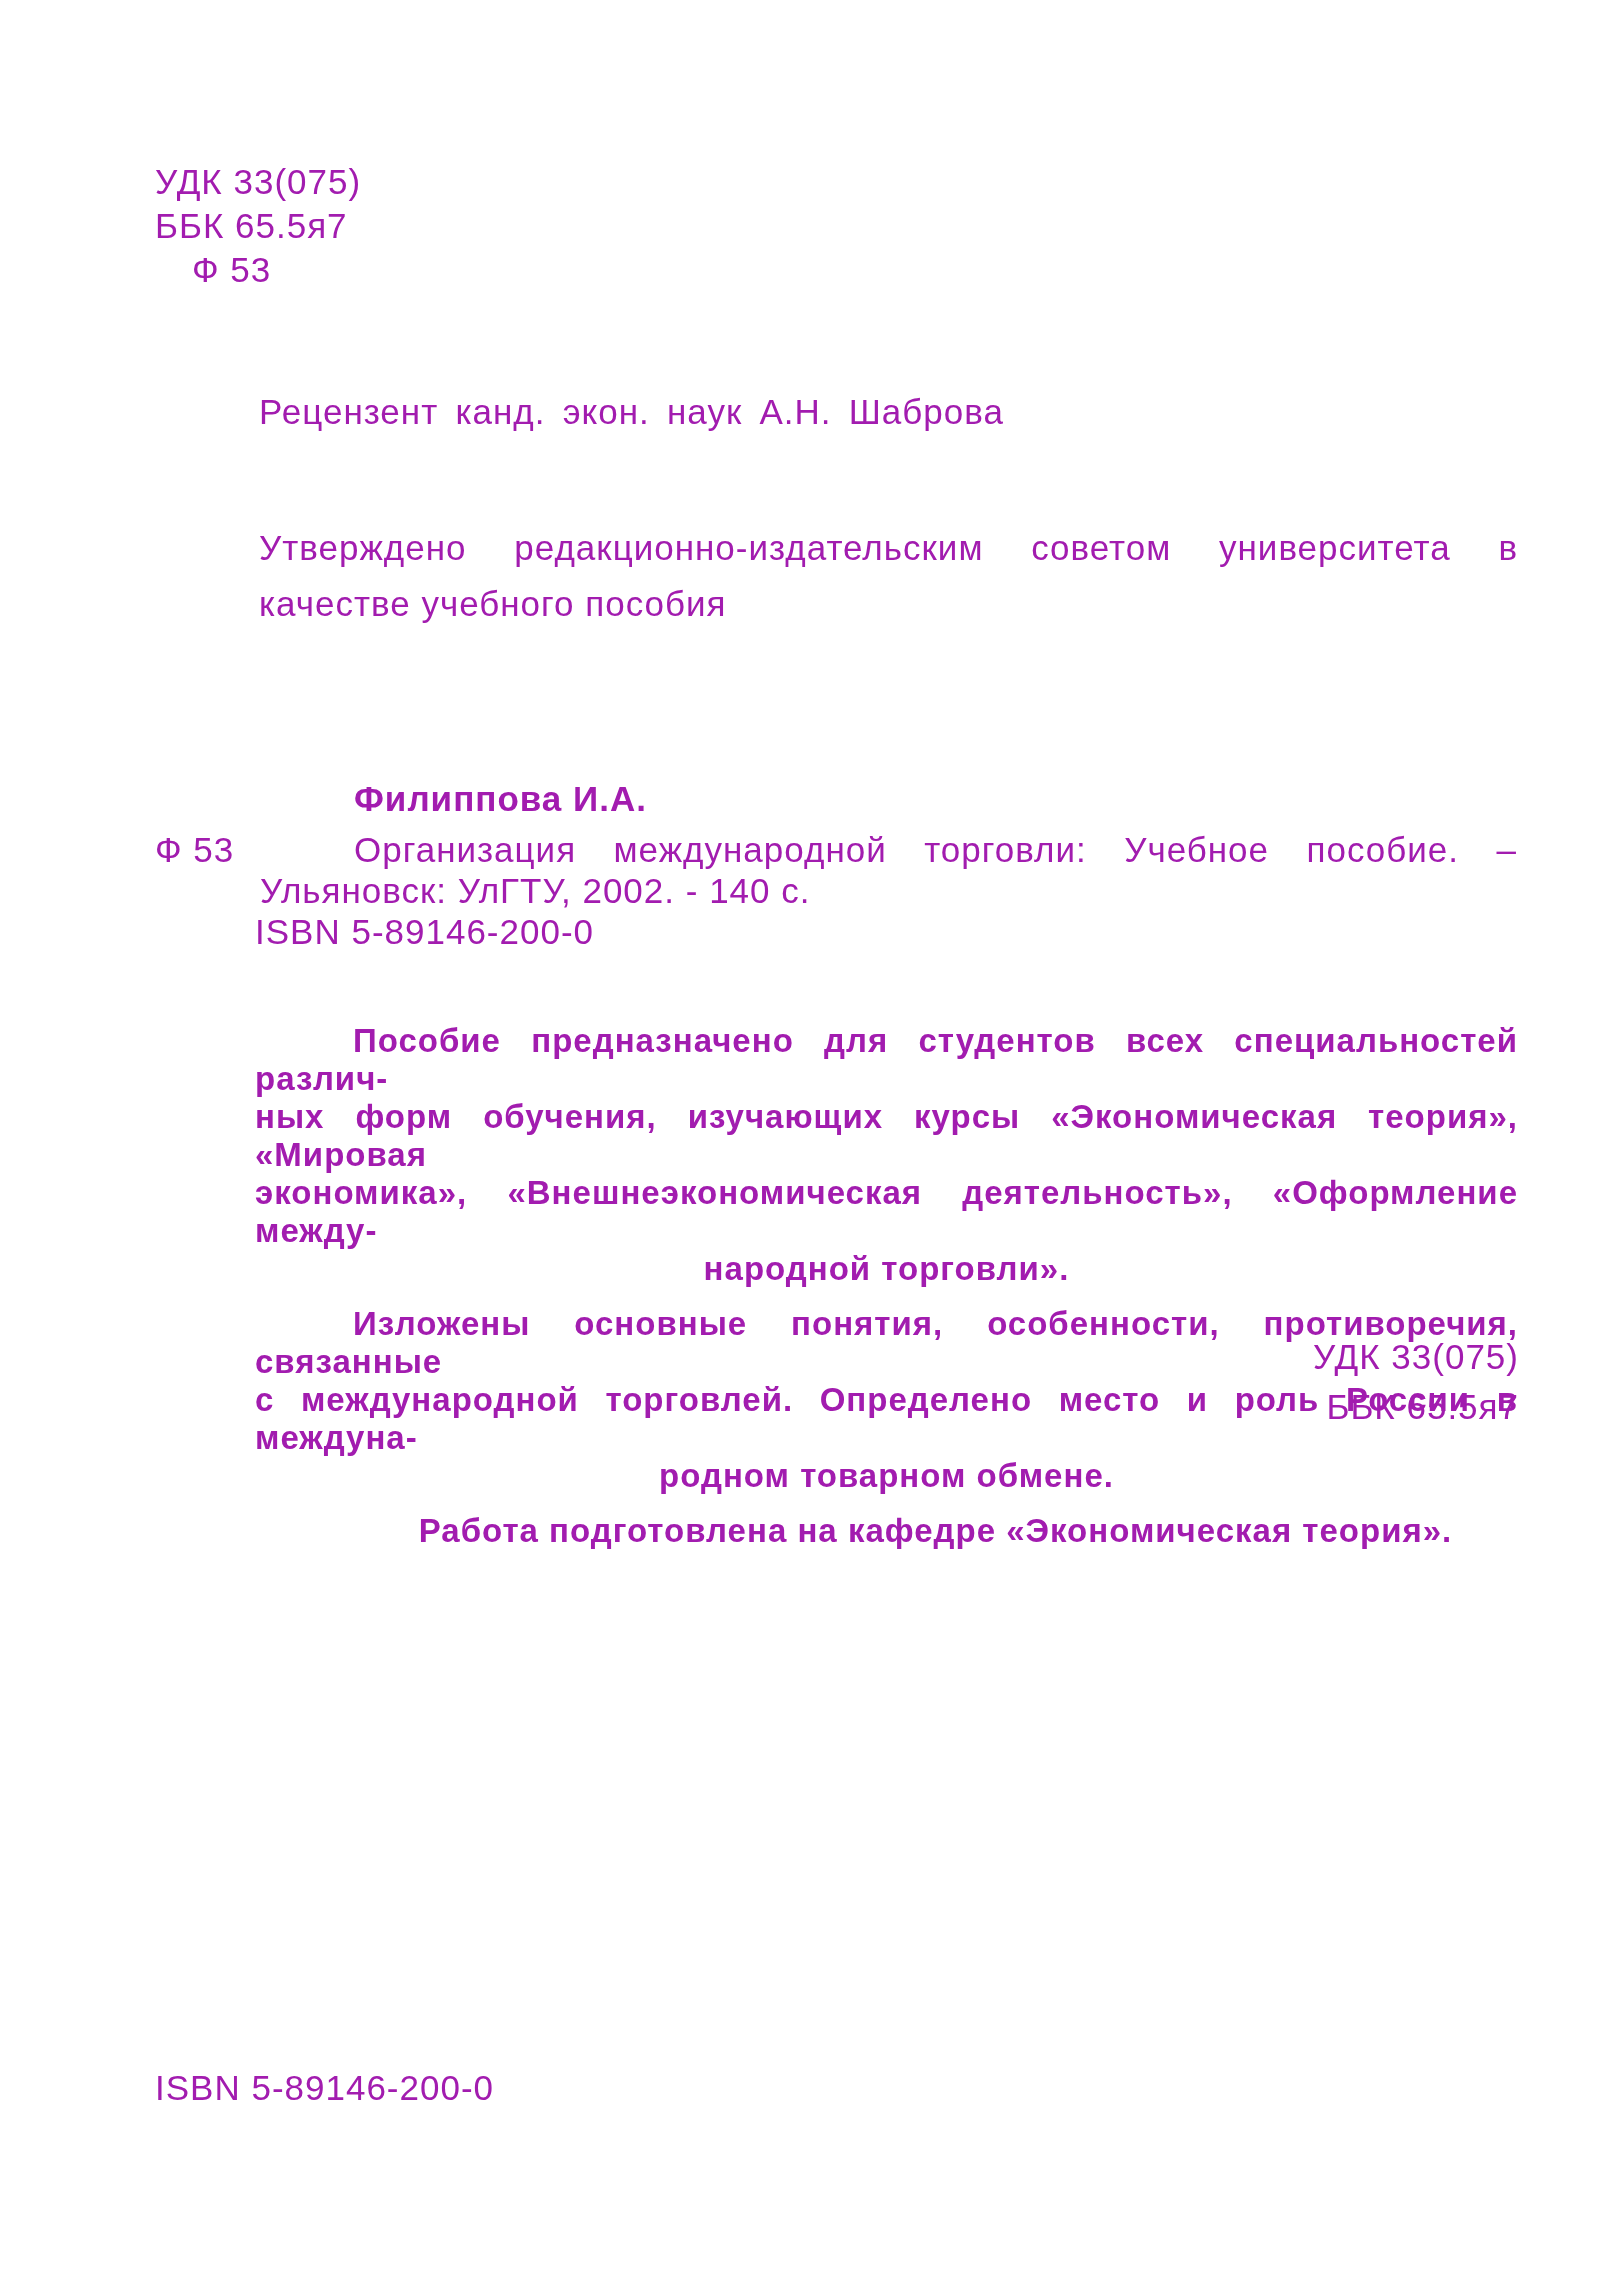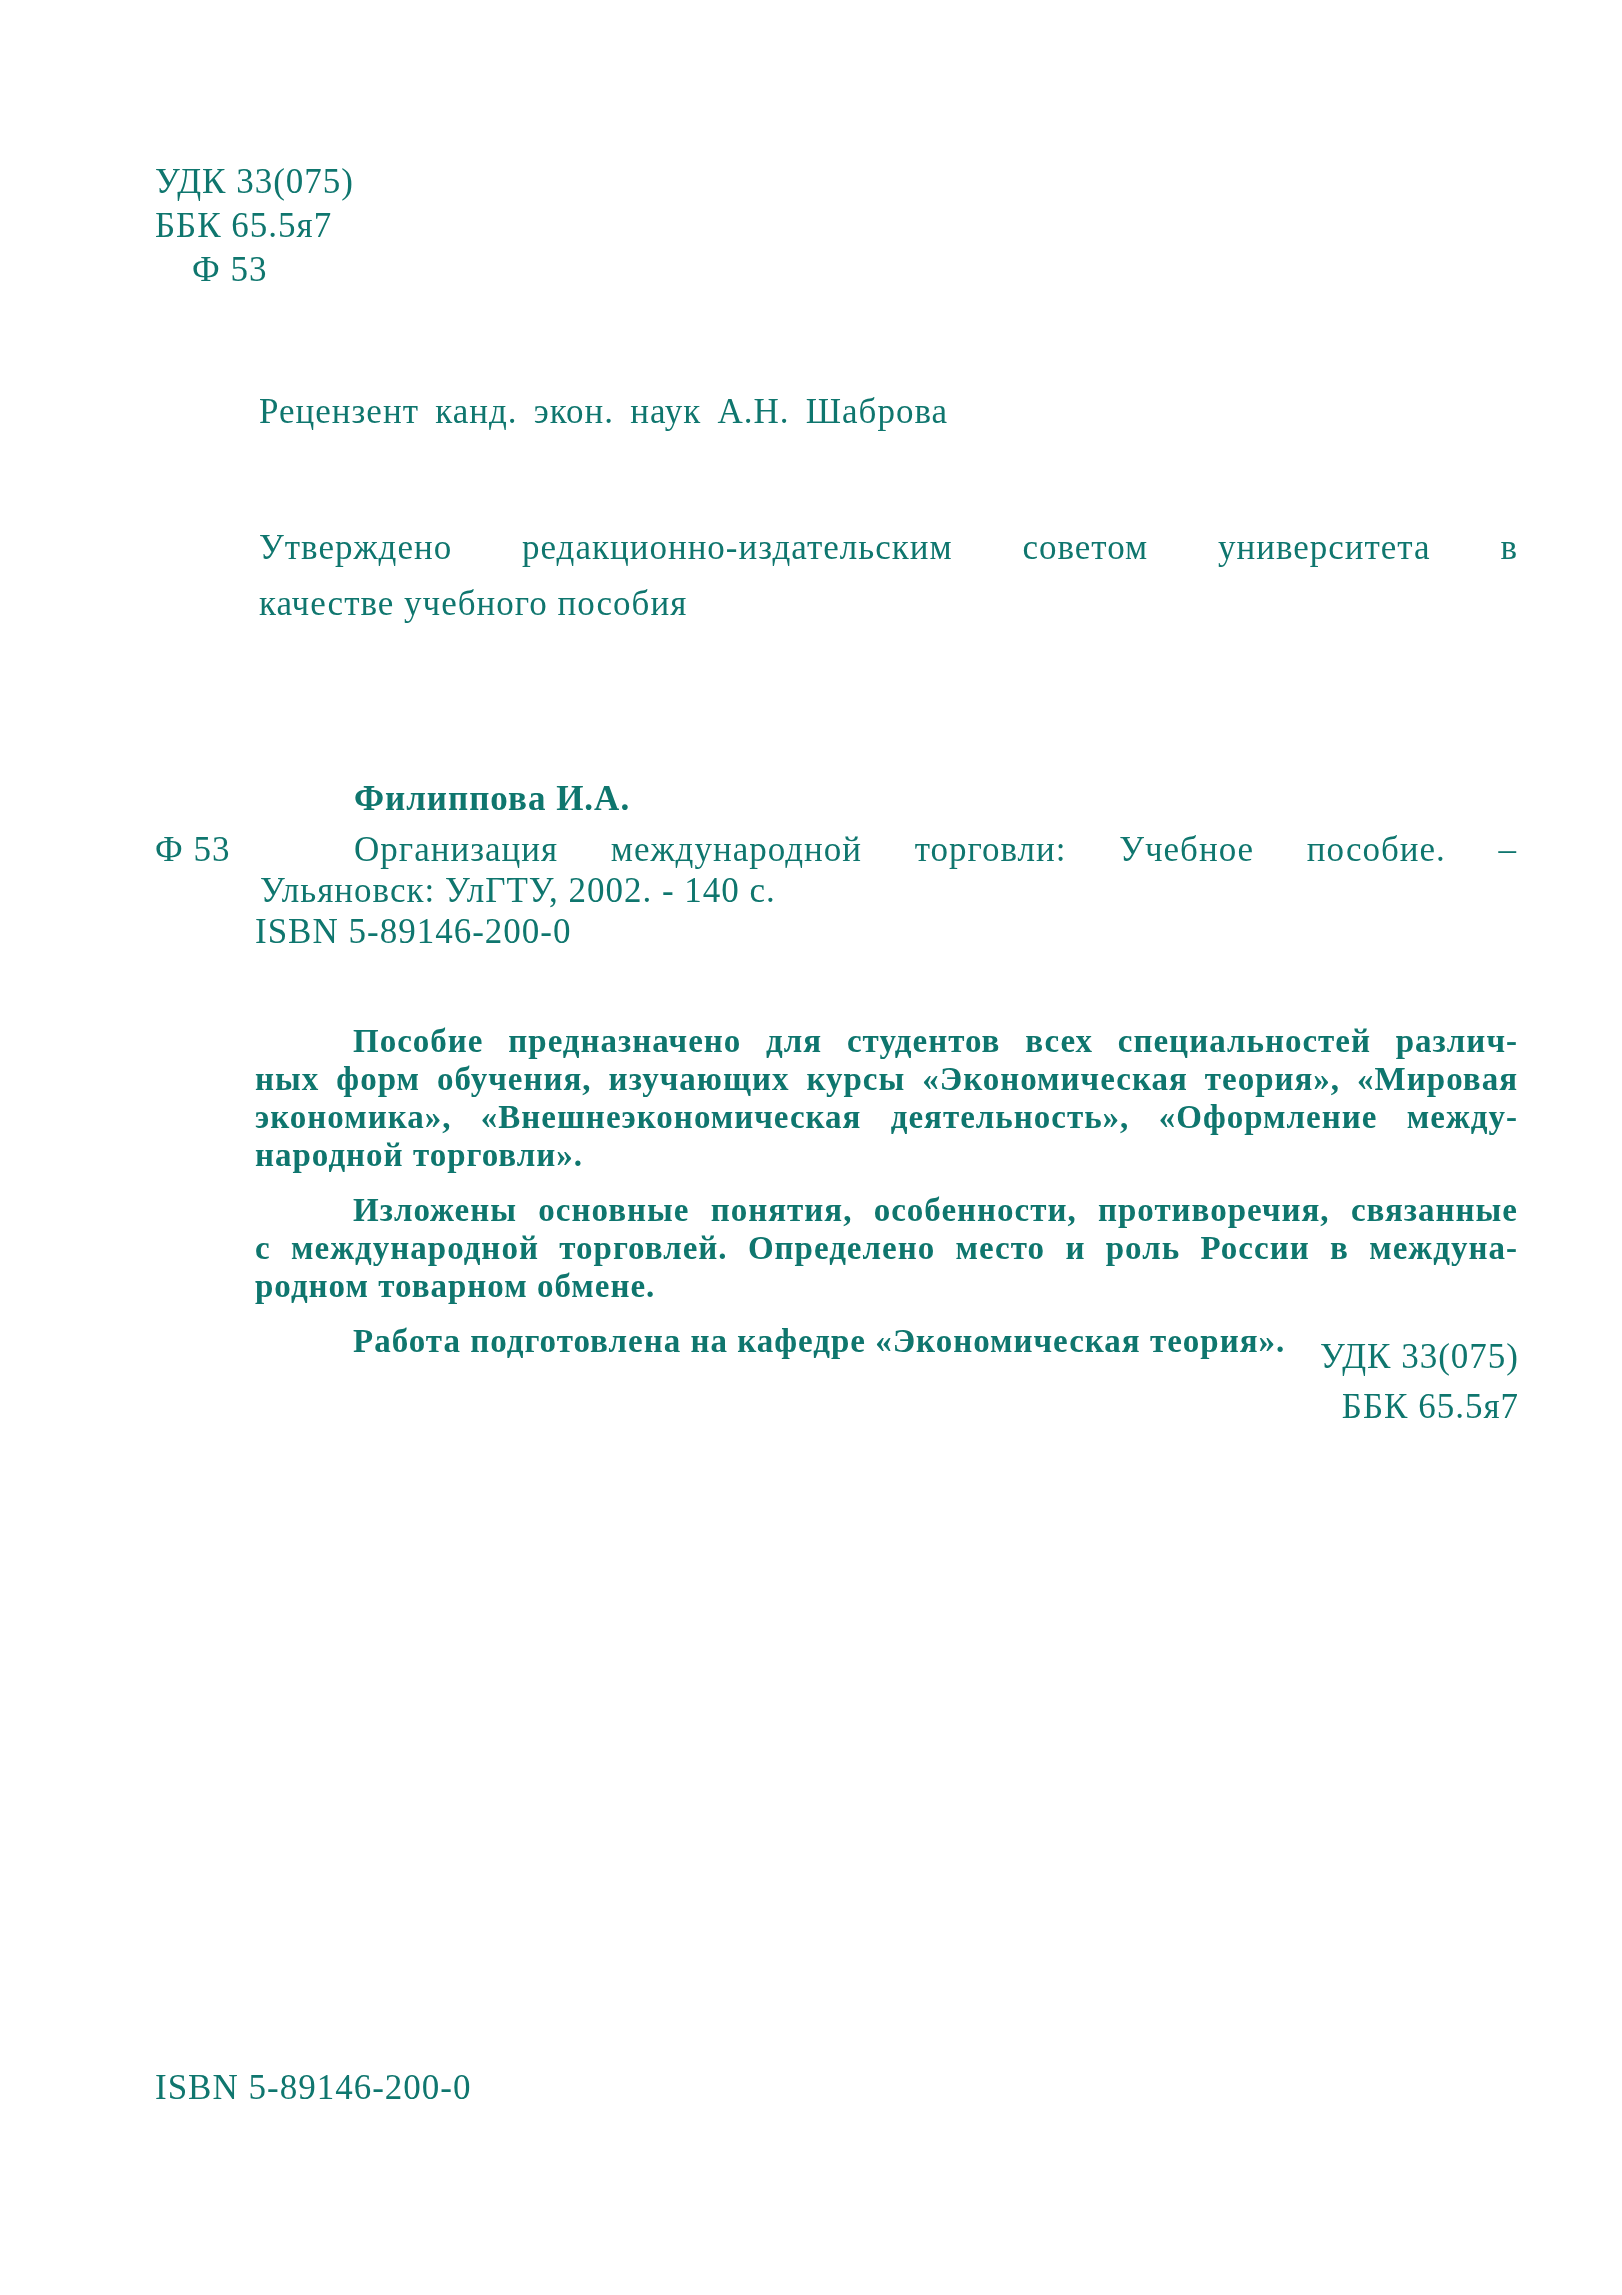--- a/index.html
+++ b/index.html
@@ -5,22 +5,22 @@
   html, body {
     margin: 0;
     padding: 0;
     background: #ffffff;
   }
   .page {
     position: relative;
     width: 1622px;
     height: 2295px;
     background: #ffffff;
-    color: #0f766e;
-    font-family: Liberation Serif, serif;
+    color: #a21caf;
+    font-family: Liberation Sans, sans-serif;
     font-size: 35px;
     letter-spacing: 1px;
   }
   .abs { position: absolute; }
 
   
   .top-block { left: 155px; top: 160px; line-height: 44px; }
   .top-block .code { margin-left: 37px; }
 
   
@@ -35,21 +35,21 @@
   .biblio-title-1 { left: 354px; top: 830px; width: 1163px; }
   .biblio-title-2 { left: 260px; top: 871px; white-space: nowrap; }
   .biblio-isbn { left: 255px; top: 912px; white-space: nowrap; }
 
   
   .annotation {
     left: 255px; top: 1005px; width: 1263px;
     font-weight: bold;
     font-size: 33px;
   }
-  .al { line-height: 38px; }
+  .al { line-height: 38px; text-align: center; }
   .ind { text-indent: 98px; margin-top: 17px; }
 
   
   .jl { text-align: justify; text-align-last: justify; }
 
   
   .class-right { right: 103px; top: 1332px; line-height: 50px; text-align: right; }
 
   
   .copyrights { left: 940px; top: 2019px; line-height: 49px; }

